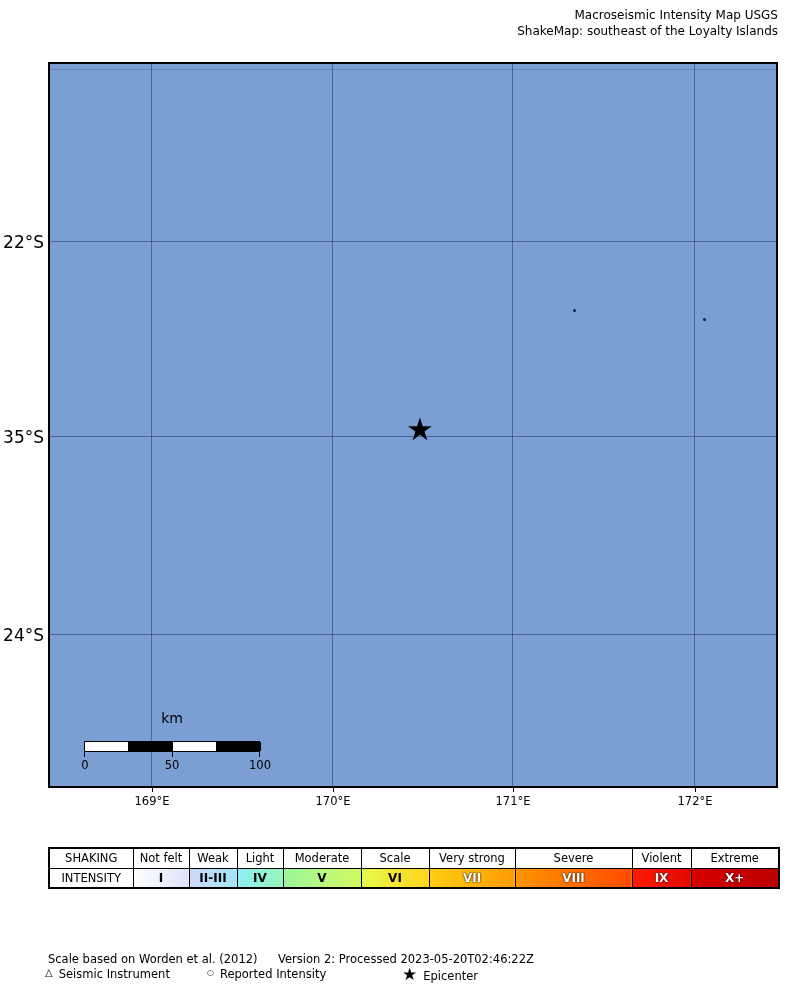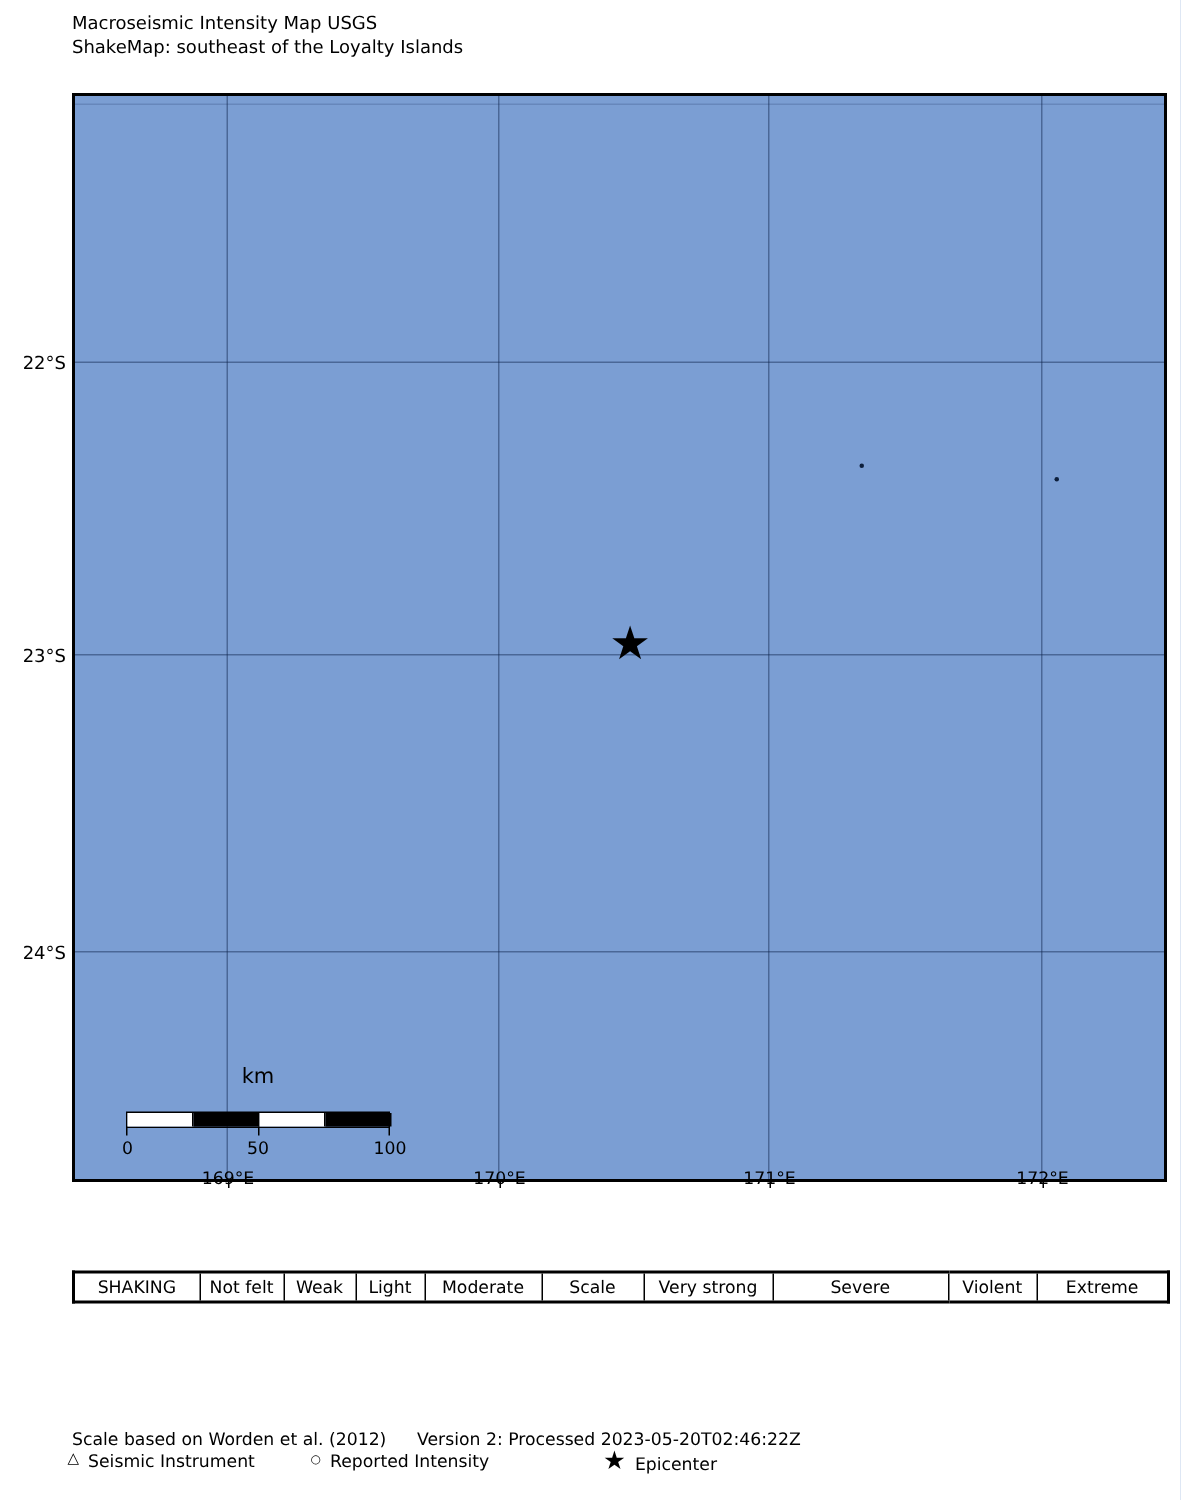--- a/index.html
+++ b/index.html
@@ -1,21 +1,21 @@
 <!DOCTYPE html>
 <html><head>
 <meta charset="utf-8">
 <style>
   * { margin:0; padding:0; box-sizing:border-box; }
   html,body { width:787px; height:1000px; background:#ffffff;
               font-family:"DejaVu Sans", sans-serif; color:#000; }
   #page { position:relative; width:787px; height:1000px; overflow:hidden; }
 
   
-  .title-block { position:absolute; left:48px; top:7px; width:730px; text-align:left; }
+  .title-block { position:absolute; left:48px; top:7px; width:730px; text-align:right; }
   .title-line { font-size:12px; line-height:16px; color:#000; white-space:nowrap; }
 
   
   .map-frame { position:absolute; left:48px; top:62px; width:730px; height:726px;
                border:2.5px solid #000; background:#7b9ed3; }
   .map-inner { position:absolute; inset:0; overflow:hidden; }
   .gridline-v { position:absolute; top:0; bottom:0; width:1px; background:rgba(15,35,75,0.45); }
   .gridline-h { position:absolute; left:0; right:0; height:1px; background:rgba(15,35,75,0.45); }
   .grid-boundary { position:absolute; left:0; right:0; top:5px; height:1px; background:rgba(15,35,75,0.18); }
 
@@ -32,23 +32,23 @@
   .scalebar .seg { flex:1 0 44px; height:100%; }
   .seg-w { background:#ffffff; border-right:1px solid #000; }
   .seg-b { background:#000000; border-right:1px solid #000; }
   .seg-b:last-child { border-right:none; }
   .scalebar-unit { position:absolute; left:34px; top:646px; width:176px; text-align:center;
                    font-size:14px; }
   .sb-tick { position:absolute; top:688px; width:1px; height:5px; background:#000; }
   .sb-num { position:absolute; top:694px; width:40px; text-align:center; font-size:11.5px; }
 
   
-  .xtick { position:absolute; top:778px; width:60px; text-align:center; font-size:11.5px; }
+  .xtick { position:absolute; top:794px; width:60px; text-align:center; font-size:11.5px; }
   .xtick-mark { position:absolute; top:788px; width:1px; height:4px; background:#000; }
-  .ytick { position:absolute; left:0px; width:44px; text-align:right; font-size:12px; height:14px; line-height:14px; }
+  .ytick { position:absolute; left:0px; width:44px; text-align:right; font-size:17px; height:14px; line-height:14px; }
 
   
   .legend-table { position:absolute; left:48px; top:847px; border-collapse:collapse;
                   table-layout:fixed; width:730px; font-size:11.5px; }
   .legend-table td { border:1px solid #000; text-align:center; height:20px;
                      padding:0 1px; overflow:hidden; white-space:nowrap; background:#fff; }
   .legend-table tr:first-child td { border-top-width:2px; }
   .legend-table tr:last-child td { border-bottom-width:2px; }
   .legend-table td:first-child { border-left-width:2px; }
   .legend-table td:last-child { border-right-width:2px; }
@@ -115,21 +115,21 @@
   <div class="xtick-mark" style="left:152px"></div>
   <div class="xtick-mark" style="left:333px"></div>
   <div class="xtick-mark" style="left:513px"></div>
   <div class="xtick-mark" style="left:695px"></div>
   <div class="xtick" style="left:122px">169°E</div>
   <div class="xtick" style="left:303px">170°E</div>
   <div class="xtick" style="left:483px">171°E</div>
   <div class="xtick" style="left:665px">172°E</div>
 
   <div class="ytick" style="top:235px">22°S</div>
-  <div class="ytick" style="top:430px">23°S</div>
+  <div class="ytick" style="top:430px">35°S</div>
   <div class="ytick" style="top:628px">24°S</div>
 
   <table class="legend-table">
     <colgroup>
       <col style="width:84px">
         <col style="width:56px">
         <col style="width:48px">
       <col style="width:46px">
         <col style="width:78px">
         <col style="width:68px">
@@ -144,20 +144,32 @@
       <td>Not felt</td>
       <td>Weak</td>
       <td>Light</td>
       <td>Moderate</td>
       <td>Scale</td>
       <td>Very strong</td>
       <td>Severe</td>
       <td>Violent</td>
       <td>Extreme</td>
     </tr>
+    <tr>
+      <td>INTENSITY</td>
+      <td class="int-cell" style="background: linear-gradient(90deg, rgb(255, 255, 255), rgb(221, 227, 249)); color: rgb(0, 0, 0);">I</td>
+      <td class="int-cell" style="background: linear-gradient(90deg, rgb(208, 216, 249), rgb(159, 229, 248)); color: rgb(0, 0, 0);">II-III</td>
+      <td class="int-cell" style="background: linear-gradient(90deg, rgb(143, 238, 245), rgb(149, 245, 186)); color: rgb(0, 0, 0);">IV</td>
+      <td class="int-cell" style="background: linear-gradient(90deg, rgb(154, 246, 156), rgb(211, 249, 97)); color: rgb(0, 0, 0);">V</td>
+      <td class="int-cell" style="background: linear-gradient(90deg, rgb(230, 249, 76), rgb(255, 212, 30)); color: rgb(0, 0, 0);">VI</td>
+      <td class="int-cell outlined" style="background: linear-gradient(90deg, rgb(255, 205, 18), rgb(255, 155, 5)); color: rgb(255, 255, 255);">VII</td>
+      <td class="int-cell outlined" style="background: linear-gradient(90deg, rgb(255, 149, 0), rgb(255, 74, 0)); color: rgb(255, 255, 255);">VIII</td>
+      <td class="int-cell outlined" style="background: linear-gradient(90deg, rgb(251, 28, 0), rgb(227, 8, 0)); color: rgb(255, 255, 255);">IX</td>
+      <td class="int-cell outlined" style="background: linear-gradient(90deg, rgb(216, 0, 0), rgb(187, 0, 0)); color: rgb(255, 255, 255);">X+</td>
+    </tr>
   </tbody>
     </table>
 
   <div class="footer-line1-left">Scale based on Worden et al. (2012)</div>
   <div class="footer-line1-right">Version 2: Processed 2023-05-20T02:46:22Z</div>
 
   <div class="legend-item li-seismic">
     <span class="sym-triangle">△</span>
     <span>Seismic Instrument</span>
   </div>

